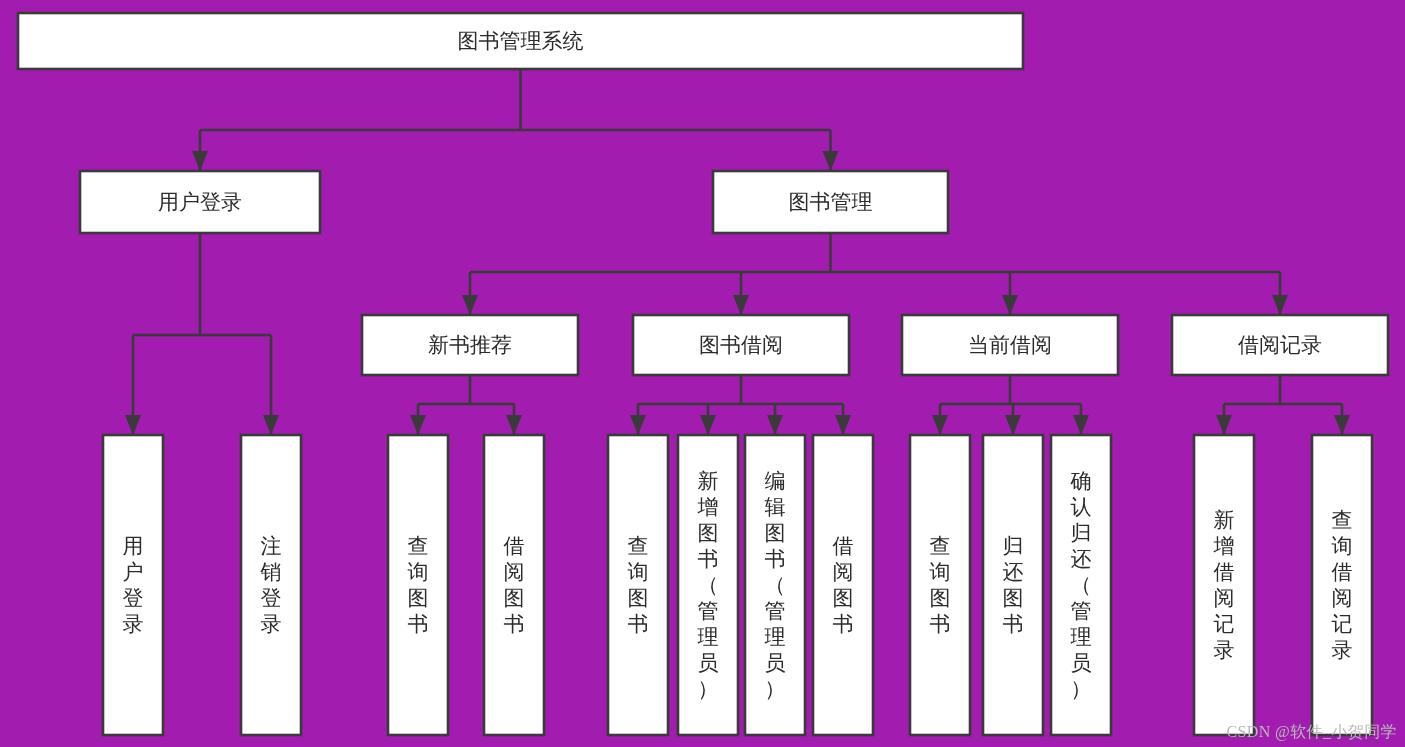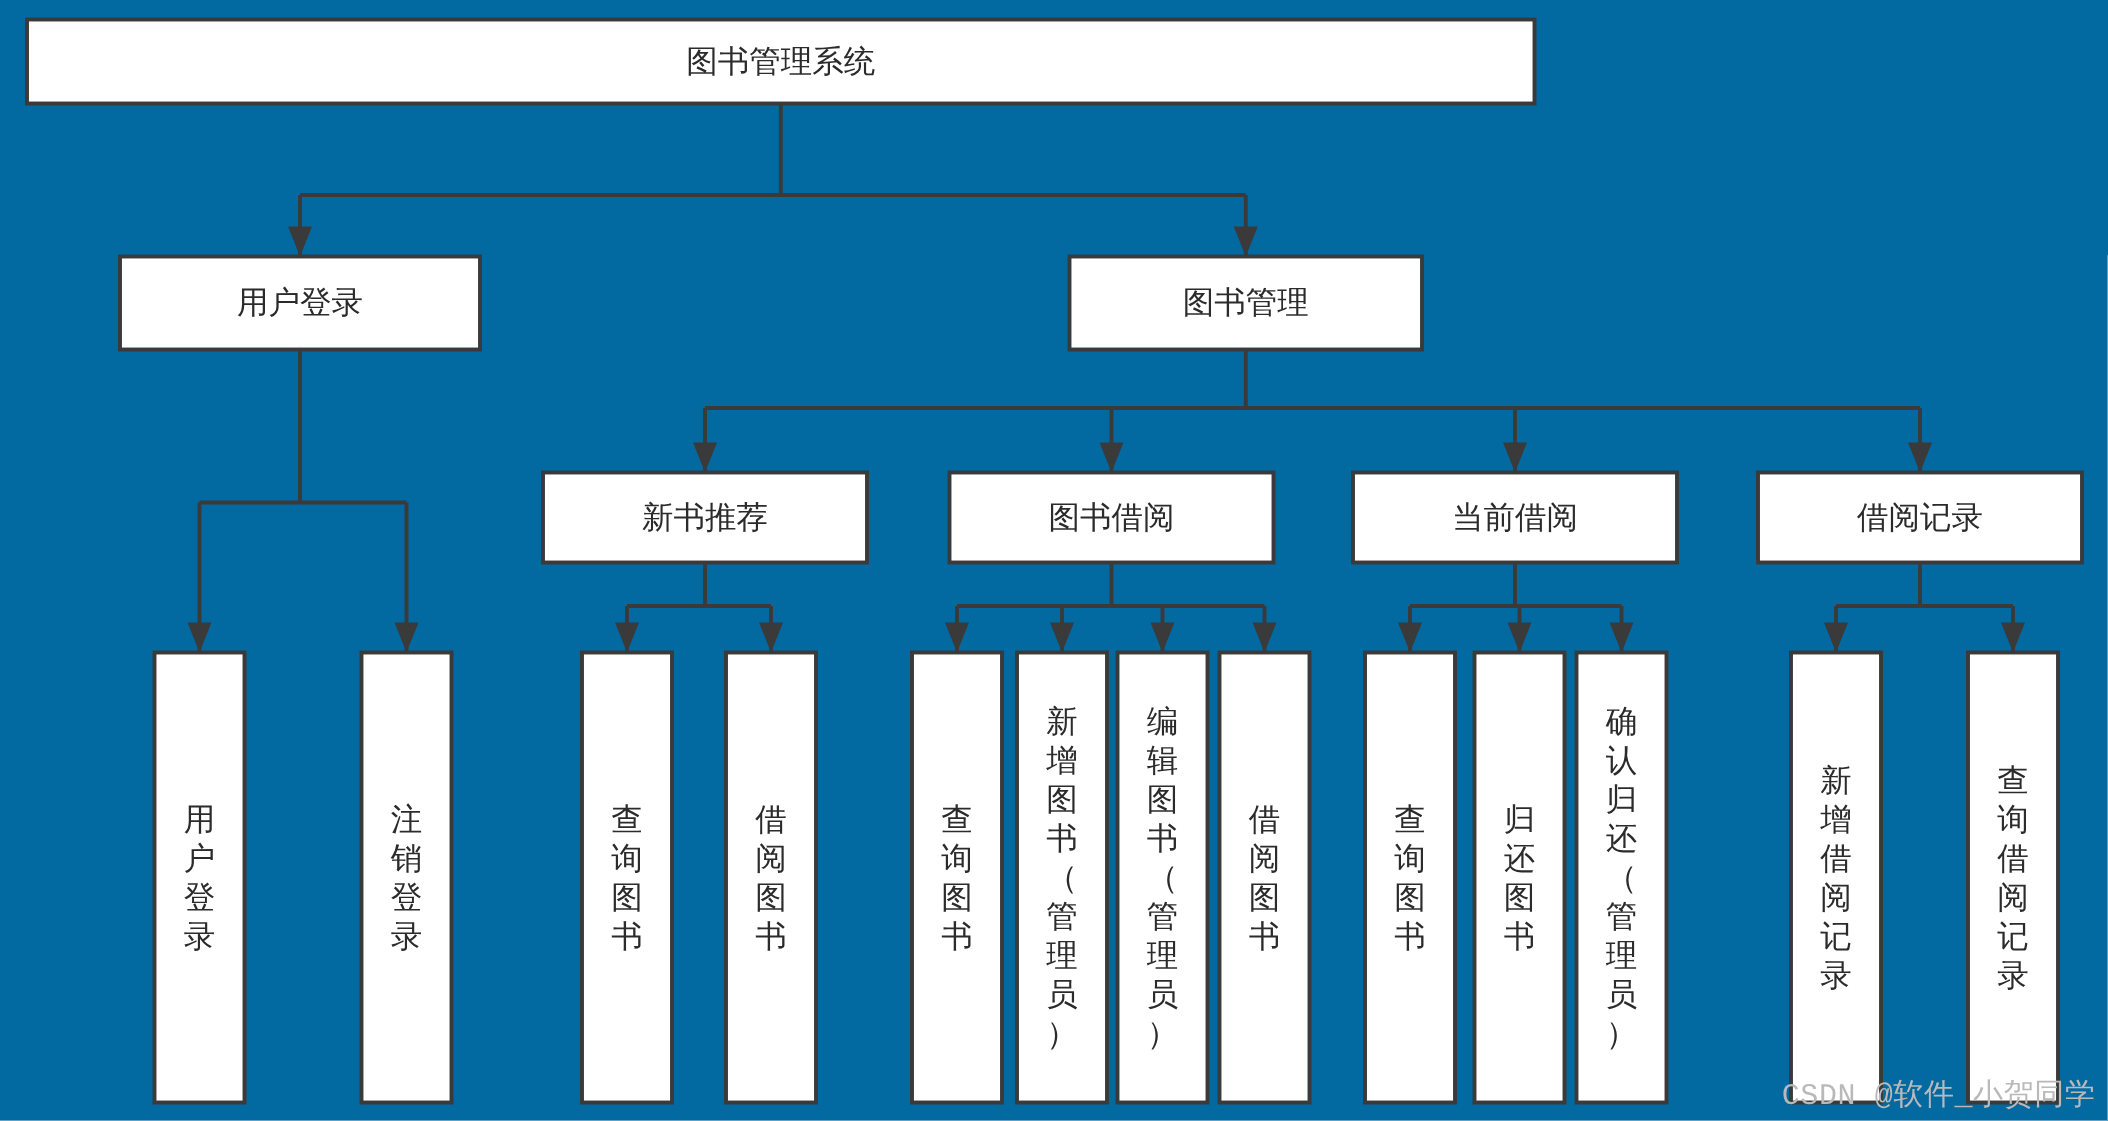--- a/index.html
+++ b/index.html
@@ -10,21 +10,21 @@
   body {
     width: 1405px;
     height: 747px;
     overflow: hidden;
     font-family: "DejaVu Sans", "Liberation Sans", sans-serif;
   }
   #diagram-root {
     position: relative;
     width: 1405px;
     height: 747px;
-    background: #0369a1;
+    background: #a21caf;
   }
   svg#tree-svg {
     position: absolute;
     left: 0;
     top: 0;
     width: 1405px;
     height: 747px;
     display: block;
   }
   .node-box {
@@ -52,22 +52,22 @@
   .node-label-vertical {
     fill: #2b2b2b;
     font-family: "DejaVu Sans", "Liberation Sans", sans-serif;
     font-size: 21px;
     text-anchor: middle;
   }
   .watermark {
     position: absolute;
     right: 8px;
     bottom: 4px;
-    font-family: Liberation Mono, monospace;
-    font-size: 20px;
+    font-family: Liberation Serif, serif;
+    font-size: 16px;
     color: #b9b9b9;
     white-space: nowrap;
     letter-spacing: 0.4px;
   }
 </style>
 </head>
 <body>
 
 <div id="diagram-root">
   <svg id="tree-svg" viewBox="0 0 1405 747">

